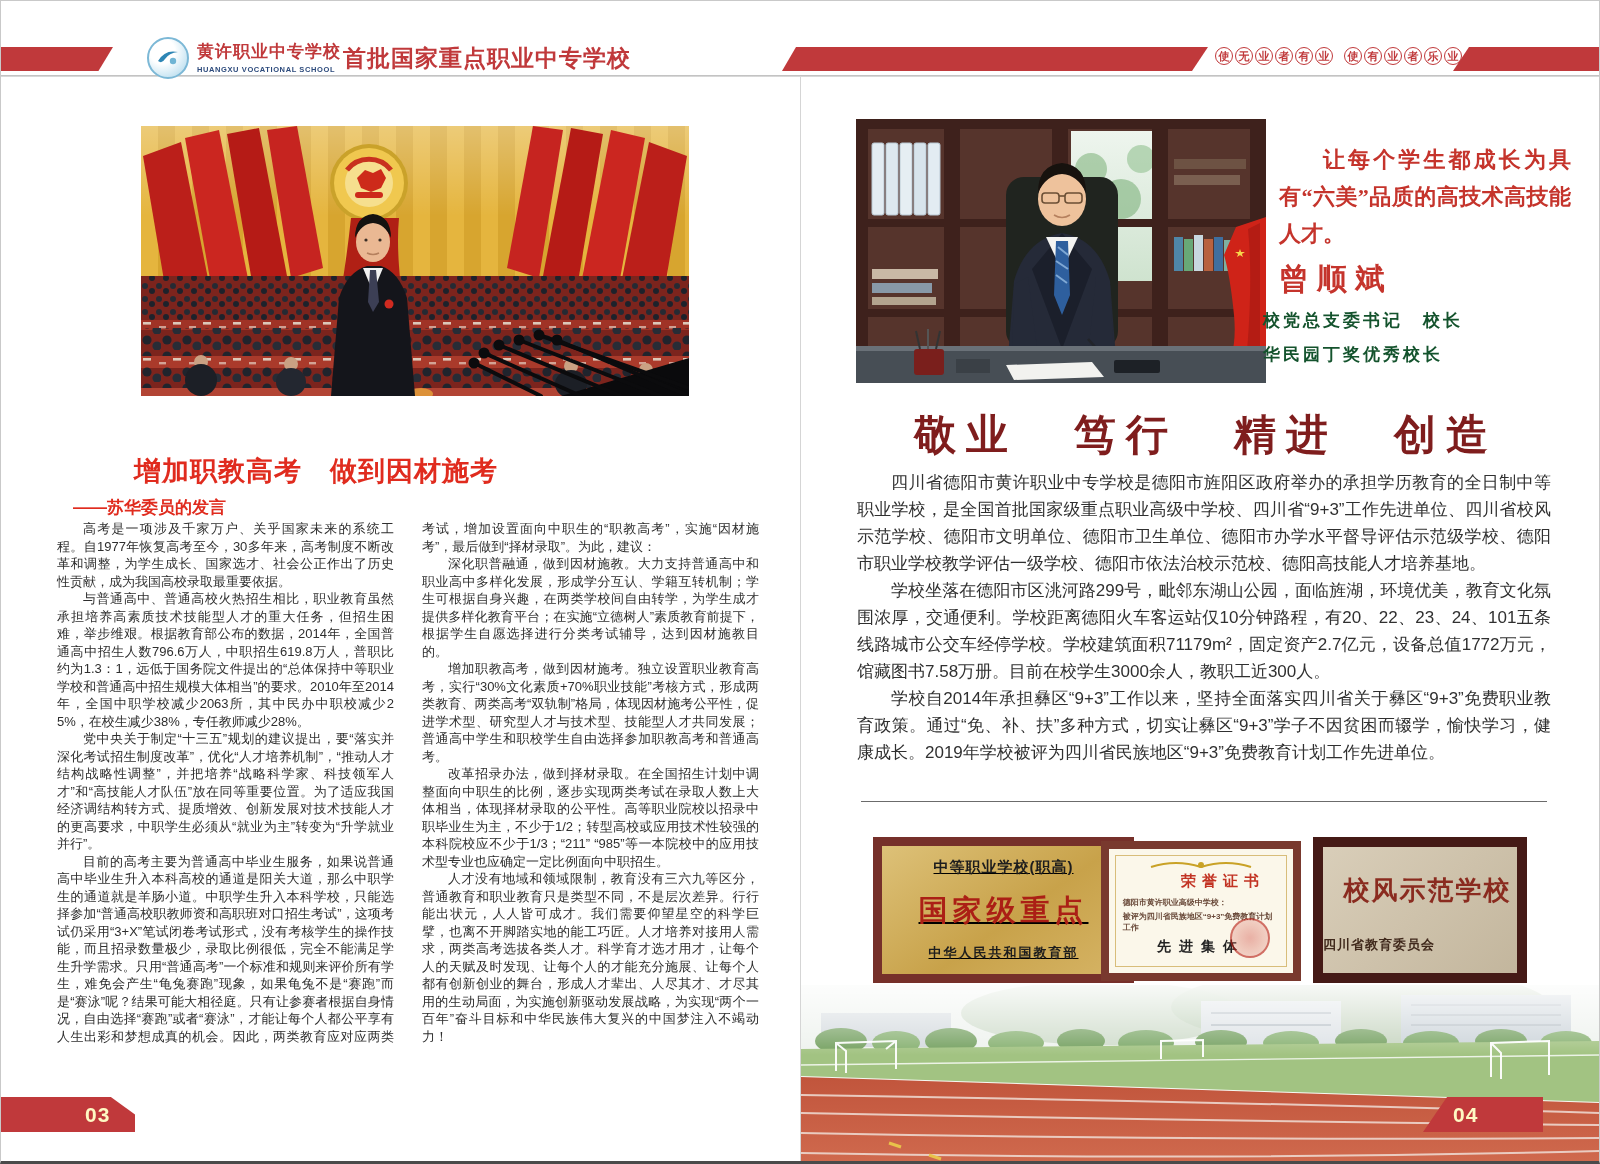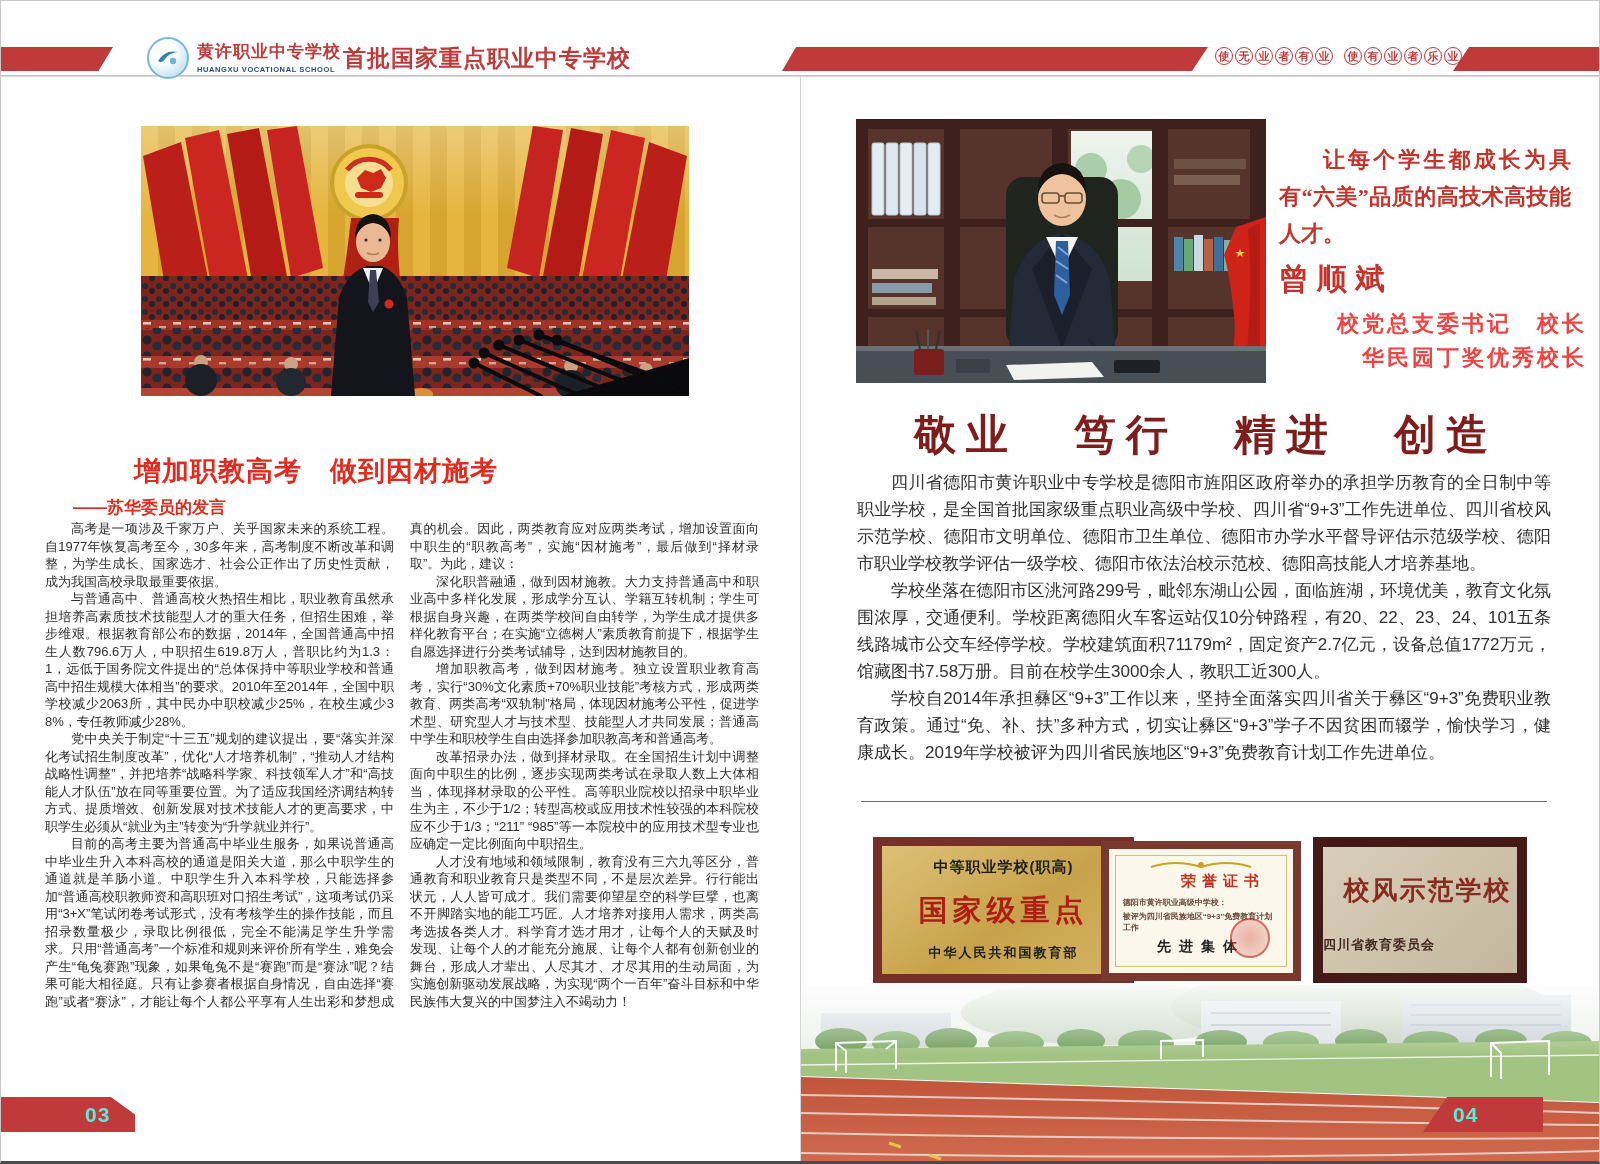--- a/index.html
+++ b/index.html
@@ -38,53 +38,53 @@
   .conf-photo { position:absolute; left:140px; top:125px; width:548px; height:270px; overflow:hidden; }
   .caption { position:absolute; left:72px; top:406px; width:624px; font-size:14px; font-weight:bold;
              color:#252525; line-height:21px; text-indent:2em; word-break:break-all; }
   .art-title-wrap { position:absolute; left:72px; top:452px; width:486px; text-align:center; }
   .art-title { color:#e02b1e; font-size:27px; font-weight:bold; letter-spacing:1px; }
   .art-byline { color:#e02b1e; font-size:17px; font-weight:bold; text-align:left; margin-top:7px; padding-right:2px; }
   .art-body { position:absolute; left:44px; top:519px; width:714px; height:560px;
               column-count:2; column-gap:16px; overflow:hidden;
               font-size:13px; line-height:17.5px; color:#2e2e2e; text-align:justify;
               word-break:break-all; }
-  .art-body p { text-indent:2em; }
-
-  .page-badge { position:absolute; background:#c0393b; color:#5eead4; font-weight:bold;
+  .art-body p { text-indent:2em;margin-left:12px; }
+
+  .page-badge { position:absolute; background:#c0393b; color:#fef9c3; font-weight:bold;
                 font-size:21px; height:35px; line-height:35px; letter-spacing:1px; }
   .badge-left { left:0; top:1096px; width:134px; padding-left:84px;
                 clip-path:polygon(0 0,82% 0,100% 50%,100% 100%,0 100%); }
   .badge-right { left:622px; top:1096px; width:120px; padding-left:30px; z-index:5;
                  clip-path:polygon(24px 0,100% 0,100% 100%,0 100%); }
 
   
   .principal-photo { position:absolute; left:55px; top:118px; width:410px; height:264px; overflow:hidden; }
   .principal-quote { position:absolute; left:478px; top:140px; width:292px; font-family:"Liberation Serif", serif;
                      font-size:22px; font-weight:bold; color:#c5342c; line-height:37px;
                      text-indent:2em; text-align:justify; word-break:break-all; }
   .principal-name { position:absolute; left:478px; top:258px; width:292px; text-align:left;
                     font-size:30px; font-weight:bold; color:#c5342c; letter-spacing:8px; }
-  .principal-title { position:absolute; left:462px; width:324px; text-align:right;
-                     font-family:"Liberation Serif", serif; font-size:22px; font-weight:bold;
-                     color:#ef4444; letter-spacing:3px; }
+  .principal-title { position:absolute; left:462px; width:324px; text-align:left;
+                     font-family:"Liberation Serif", serif; font-size:17px; font-weight:bold;
+                     color:#14532d; letter-spacing:3px; }
   .pt1 { top:308px; } .pt2 { top:342px; }
   .motto { position:absolute; left:60px; top:406px; width:690px; display:flex;
            justify-content:center; gap:56px; }
   .motto span { font-size:42px; font-weight:bold; color:#7f1d1d; letter-spacing:10px; }
   .school-body { position:absolute; left:56px; top:468px; width:694px; font-size:17px;
                  line-height:27px; color:#303030; text-align:justify; word-break:break-all; }
   .school-body p { text-indent:2em; }
   .divider { position:absolute; left:60px; top:800px; width:686px; height:1px; background:#6b6b6b; }
 
   .award { position:absolute; overflow:hidden; }
   .plaque-gold { left:72px; top:836px; width:261px; height:146px; border:9px solid #76302a;
                  background:linear-gradient(145deg,#ddc178,#c8a24a 55%,#d6b465);
                  display:flex; flex-direction:column; align-items:center; justify-content:space-between;
-                 padding:12px 6px; }
+                 padding:12px 6px;text-decoration:underline; }
   .pg-line1 { color:#1d1d1d; font-weight:bold; font-size:15px; letter-spacing:1px; }
   .pg-line2 { color:#ab1f15; font-family:"Liberation Serif", serif; font-weight:900; font-size:29px; letter-spacing:5px; }
   .pg-line3 { color:#1d1d1d; font-weight:bold; font-size:13px; letter-spacing:2px; }
 
   .cert { left:300px; top:840px; width:200px; height:140px; border:8px solid #79392e; background:#fbf7ea; }
   .cert-inner { position:absolute; inset:6px; border:1.5px solid #d8bd7a; display:flex;
                 flex-direction:column; align-items:center; padding-top:3px; }
   .cert-title { color:#c23323; font-family:"Liberation Serif", serif; font-weight:bold;
                 font-size:15px; letter-spacing:6px; margin-top:1px;margin-left:44px; }
   .cert-l1, .cert-l2 { width:92%; font-size:8px; font-weight:bold; color:#6a4a3a; margin-top:3px;

